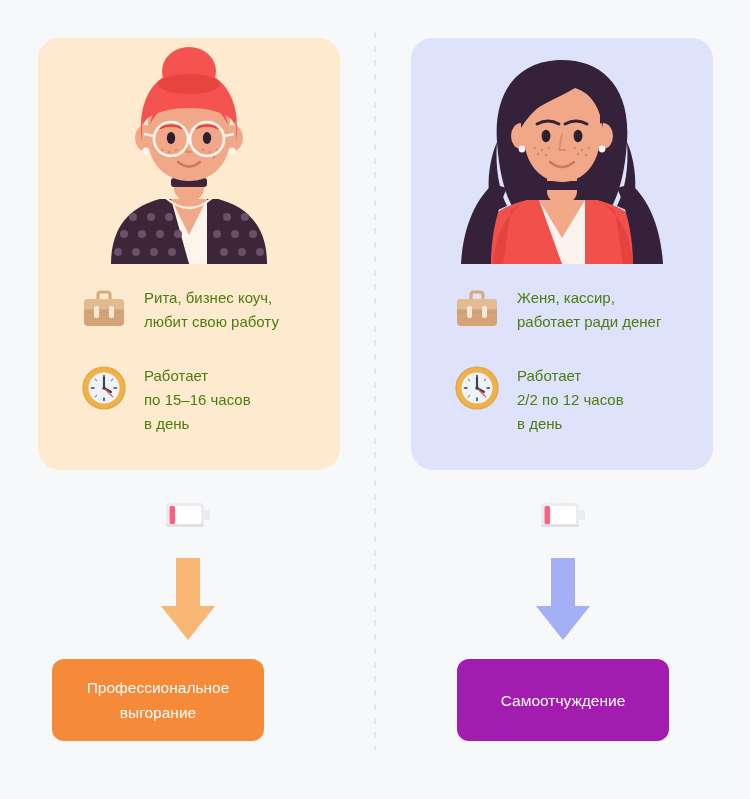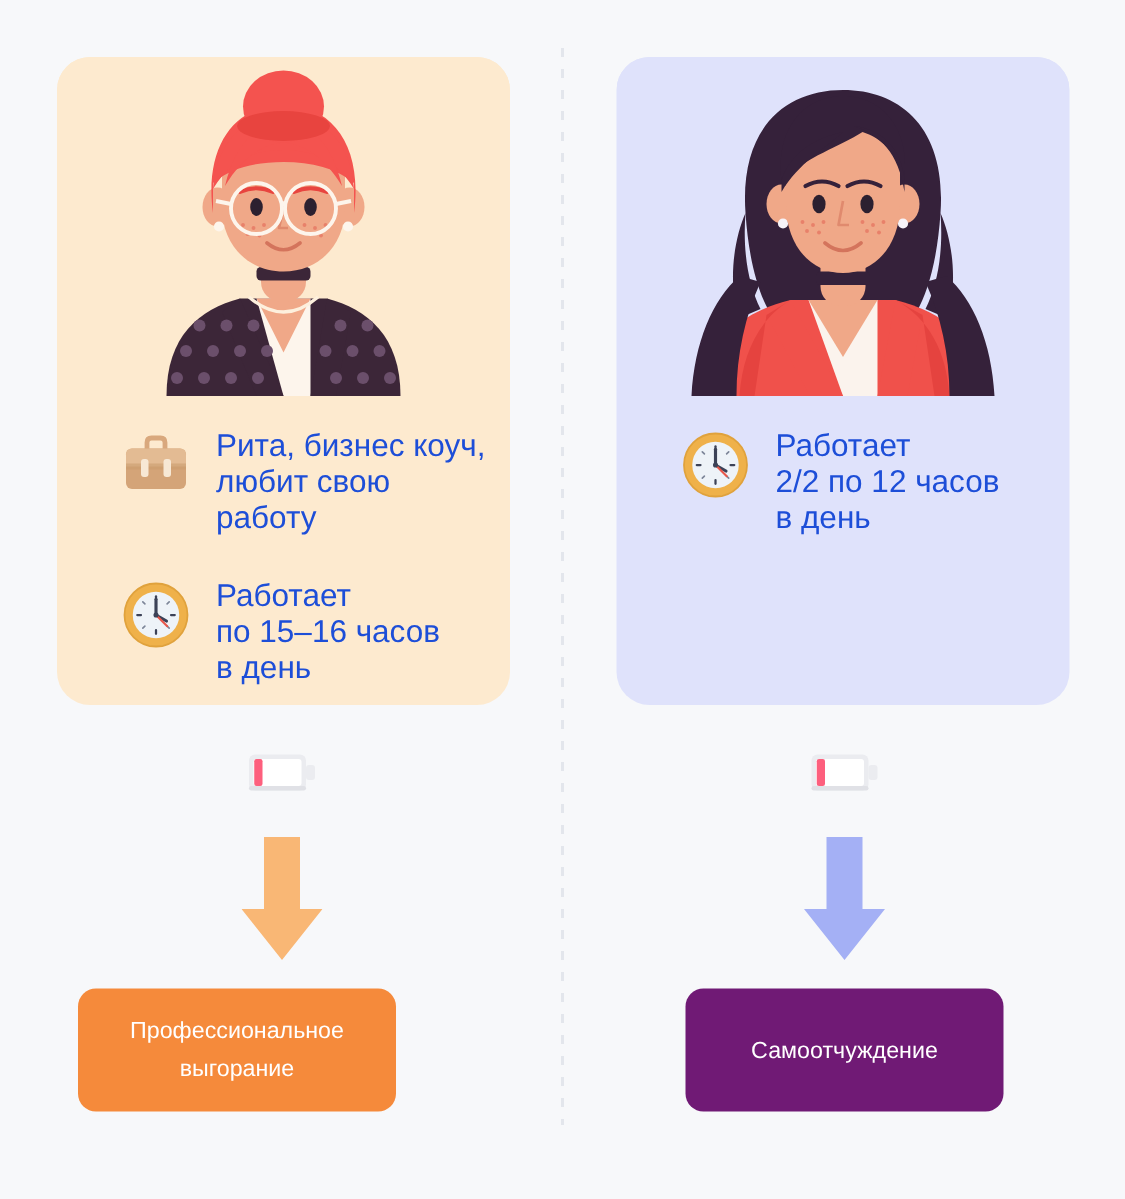--- a/index.html
+++ b/index.html
@@ -77,23 +77,23 @@
   }
   .info-icon {
     flex: 0 0 52px;
     width: 52px;
     height: 52px;
     display: flex;
     align-items: center;
     justify-content: center;
   }
   .info-text {
-    font-size: 21px;
+    font-size: 15px;
     line-height: 24px;
-    color: #1d4ed8;
+    color: #4d7c0f;
     padding-top: 2px;
     white-space: pre-line;
   }
 
   
   .battery {
     position: absolute;
     top: 500px;
     left: 50%;
     transform: translateX(-50%);
@@ -373,20 +373,34 @@
 
             <path d="M151 96 L148 112 L155 112" stroke="#e08a6e" stroke-width="1.8" fill="none" stroke-linejoin="round"></path>
 
             <path d="M139 124 Q151 134 163 124" stroke="#d4745c" stroke-width="2.4" fill="none" stroke-linecap="round"></path>
           </g>
         </svg>
       </div>
 
       <div class="info-list">
 
+        <div class="info-row">
+          <span class="info-icon">
+            <svg width="46" height="40" viewBox="0 0 46 40" xmlns="http://www.w3.org/2000/svg">
+              <path d="M17 10 L17 5 Q17 2 20 2 L26 2 Q29 2 29 5 L29 10" fill="none" stroke="#d9a87d" stroke-width="3.2"></path>
+              <rect x="3" y="9" width="40" height="27" rx="4" fill="#d4a478"></rect>
+              <path d="M3 13 Q3 9 7 9 L39 9 Q43 9 43 13 L43 21 L3 21 Z" fill="#e3bb93"></path>
+              <rect x="3" y="19" width="40" height="4" fill="#c99a6c" opacity="0.55"></rect>
+              <rect x="13" y="16" width="5" height="12" rx="2" fill="#f7e8d5"></rect>
+              <rect x="28" y="16" width="5" height="12" rx="2" fill="#f7e8d5"></rect>
+            </svg>
+          </span>
+          <span class="info-text">Женя, кассир,
+работает ради денег</span>
+        </div>
 
         <div class="info-row">
           <span class="info-icon">
             <svg width="46" height="46" viewBox="0 0 46 46" xmlns="http://www.w3.org/2000/svg">
               <circle cx="23" cy="23" r="21" fill="#efb14a"></circle>
               <circle cx="23" cy="23" r="21" fill="none" stroke="#e0a23c" stroke-width="1.2"></circle>
               <circle cx="23" cy="23" r="15.5" fill="#eef3f8"></circle>
               <g stroke="#3c4257" stroke-width="1.5" stroke-linecap="round">
                 <path d="M23 10.5 L23 13"></path>
                   <path d="M23 33 L23 35.5"></path>
@@ -422,19 +436,19 @@
         <rect x="1" y="24" width="38" height="3" rx="1.5" fill="#e0e1e6"></rect>
       </svg>
     </div>
 
     <div class="arrow">
       <svg width="54" height="82" viewBox="0 0 54 82" xmlns="http://www.w3.org/2000/svg">
         <path d="M15 0 L39 0 L39 48 L54 48 L27 82 L0 48 L15 48 Z" fill="#a4b0f5"></path>
       </svg>
     </div>
 
-    <div class="outcome" style="background:#701a75;text-align:center;">
+    <div class="outcome" style="background:#a21caf;text-align:center;">
       <span>Самоотчуждение</span>
     </div>
 
   </div>
 
 </div>
 
 </body></html>

